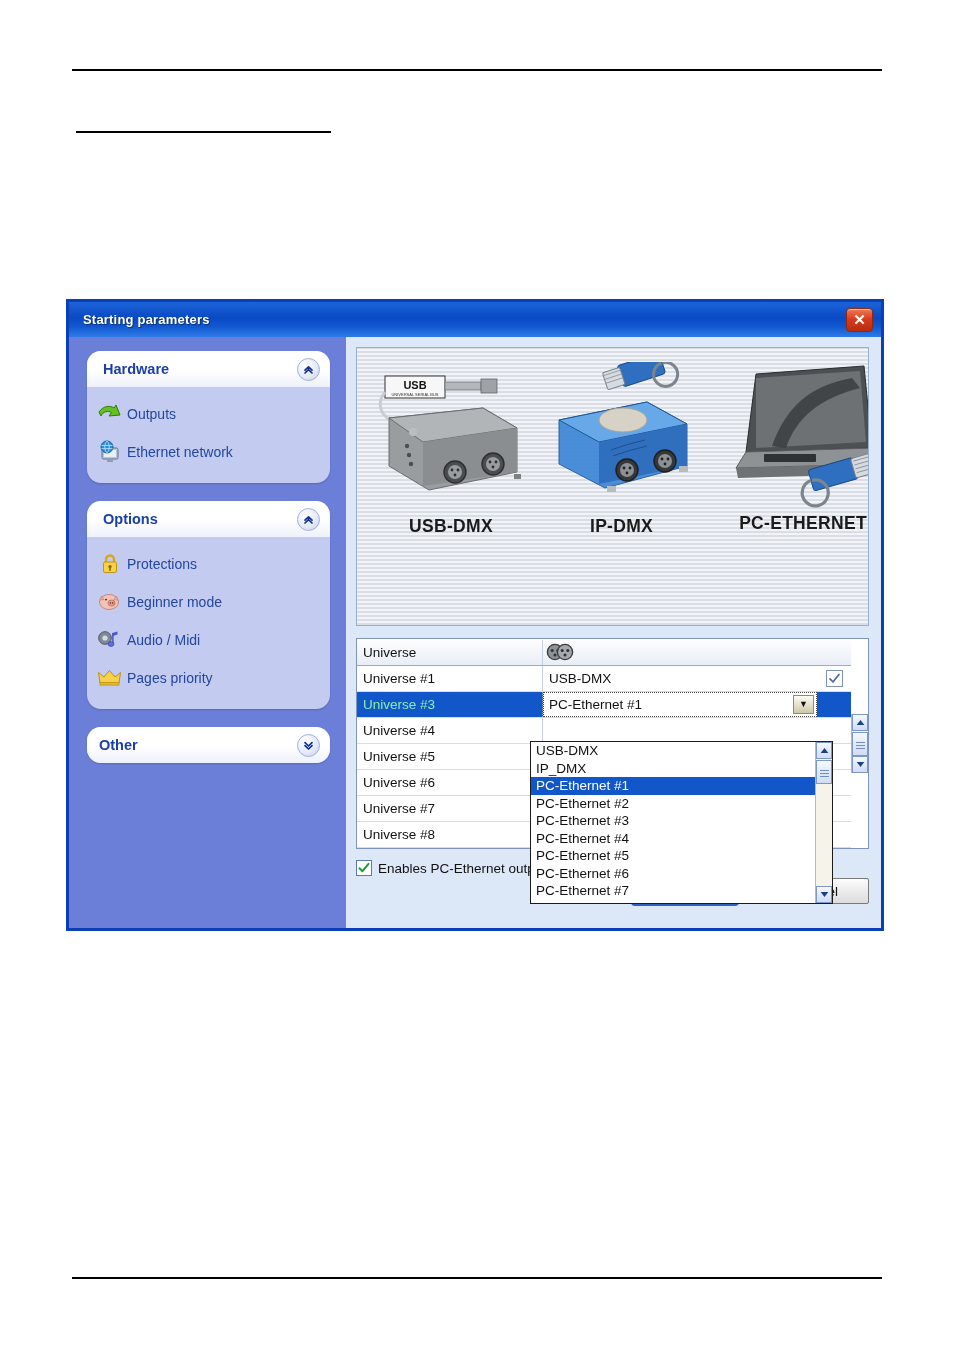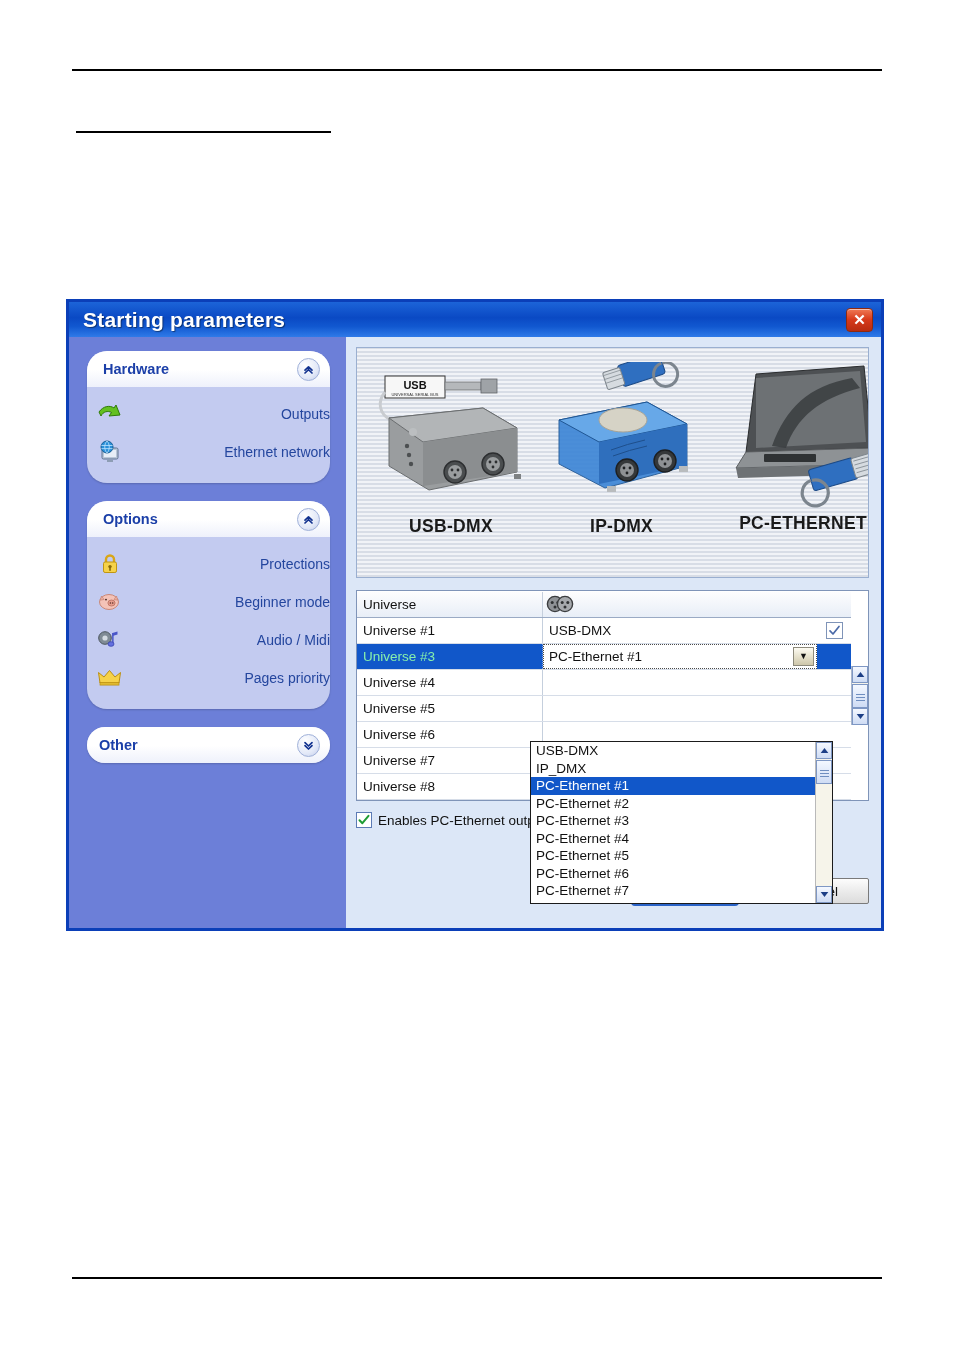--- a/index.html
+++ b/index.html
@@ -20,70 +20,70 @@
     background:#6c7fd8;
     box-sizing:border-box;
   }
   #titlebar{
     height:35px;width:100%;
     background:linear-gradient(180deg,#1c64d8 0%,#0a49c4 45%,#1158d0 70%,#2f7ae8 100%);
     display:flex;align-items:center;justify-content:space-between;
     box-sizing:border-box;padding:0 8px 0 14px;
   }
   #dialog-title{
-    color:#fff;font-weight:bold;font-size:21px;letter-spacing:.2px;
+    color:#fff;font-weight:bold;font-size:13px;letter-spacing:.2px;
     text-shadow:1px 1px 1px rgba(0,0,0,.45);
   }
   #close-button{
     width:25px;height:22px;border-radius:4px;
     background:linear-gradient(180deg,#f07a55 0%,#d73a1b 48%,#b82c10 100%);
     border:1px solid #8d2a10;box-shadow:inset 0 1px 0 rgba(255,255,255,.55);
     display:flex;align-items:center;justify-content:center;cursor:pointer;
     color:#fff;font-size:15px;font-weight:bold;line-height:1;
   }
   #dialog-body{display:flex;height:calc(100% - 35px);}
 
   
   #sidebar{
     width:277px;flex:0 0 277px;
     background:#6c7fd8;
     padding:14px 16px 0 18px;box-sizing:border-box;
   }
   .panel{
-    background:#c3cbf0;border-radius:20px;margin-bottom:18px;
+    background:#c3cbf0;border-radius:14px;margin-bottom:18px;
     box-shadow:0 1px 2px rgba(0,0,0,.18);overflow:hidden;
   }
   .panel-head{
     height:36px;display:flex;align-items:center;justify-content:space-between;
     background:linear-gradient(180deg,#ffffff 0%,#ffffff 52%,#eef1fb 100%);
     padding:0 10px 0 16px;box-sizing:border-box;cursor:pointer;
     border-radius:9px 9px 0 0;
   }
   .panel-title{color:#1b3fa8;font-weight:bold;font-size:14.5px;}
   .chev{
     width:21px;height:21px;border-radius:50%;
     background:radial-gradient(circle at 35% 30%,#ffffff 0%,#e3e9f8 60%,#c2ccea 100%);
     border:1px solid #9fb0d8;display:flex;align-items:center;justify-content:center;
     color:#12328f;font-size:10px;font-weight:bold;line-height:1;cursor:pointer;
   }
   .panel-items{padding:8px 0 12px 0;}
   .panel-item{
-    display:flex;align-items:center;height:38px;padding-left:6px;cursor:pointer;justify-content:space-between;
+    display:flex;align-items:center;height:38px;padding-left:6px;cursor:pointer;
   }
   .panel-item .ico{width:34px;flex:0 0 34px;display:flex;align-items:center;justify-content:center;}
   .panel-item .lbl{color:#24469e;font-size:14px;}
   #panel-other .panel-head{border-radius:9px;padding-left:12px;}
 
   
   #content{
     flex:1;background:#dce7f7;
     padding:10px 12px 0 10px;box-sizing:border-box;position:relative;
   }
   #device-strip{
-    height:231px;border:1px solid #9aafd0;box-sizing:border-box;position:relative;
+    height:279px;border:1px solid #9aafd0;box-sizing:border-box;position:relative;
     background:
       repeating-linear-gradient(0deg,#d8dde6 0px,#d8dde6 2px,#f1f3f7 2px,#f1f3f7 4px);
     overflow:hidden;
   }
   .device{position:absolute;text-align:center;}
   .device-caption{
     font-size:17.5px;font-weight:bold;color:#1a1a1a;letter-spacing:.3px;
     font-family:"Liberation Sans", sans-serif;
   }
 

